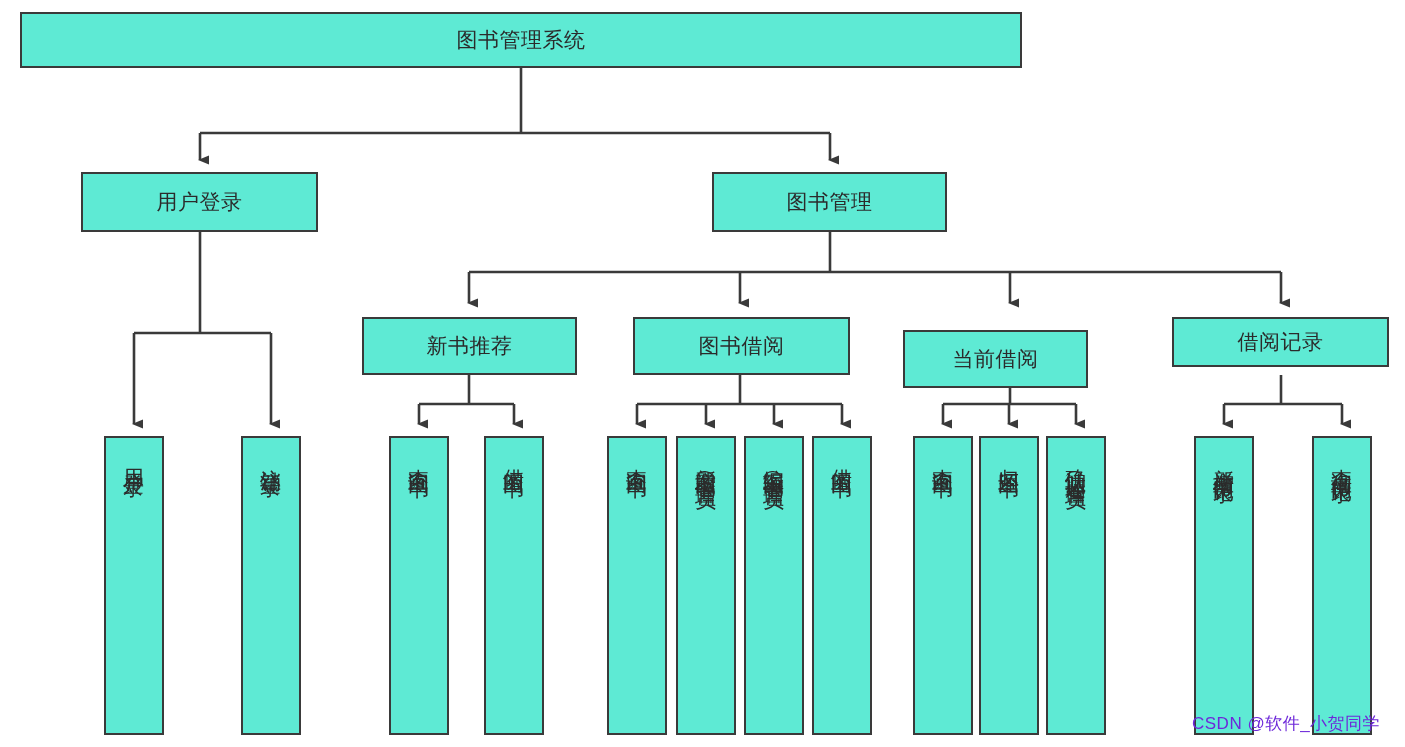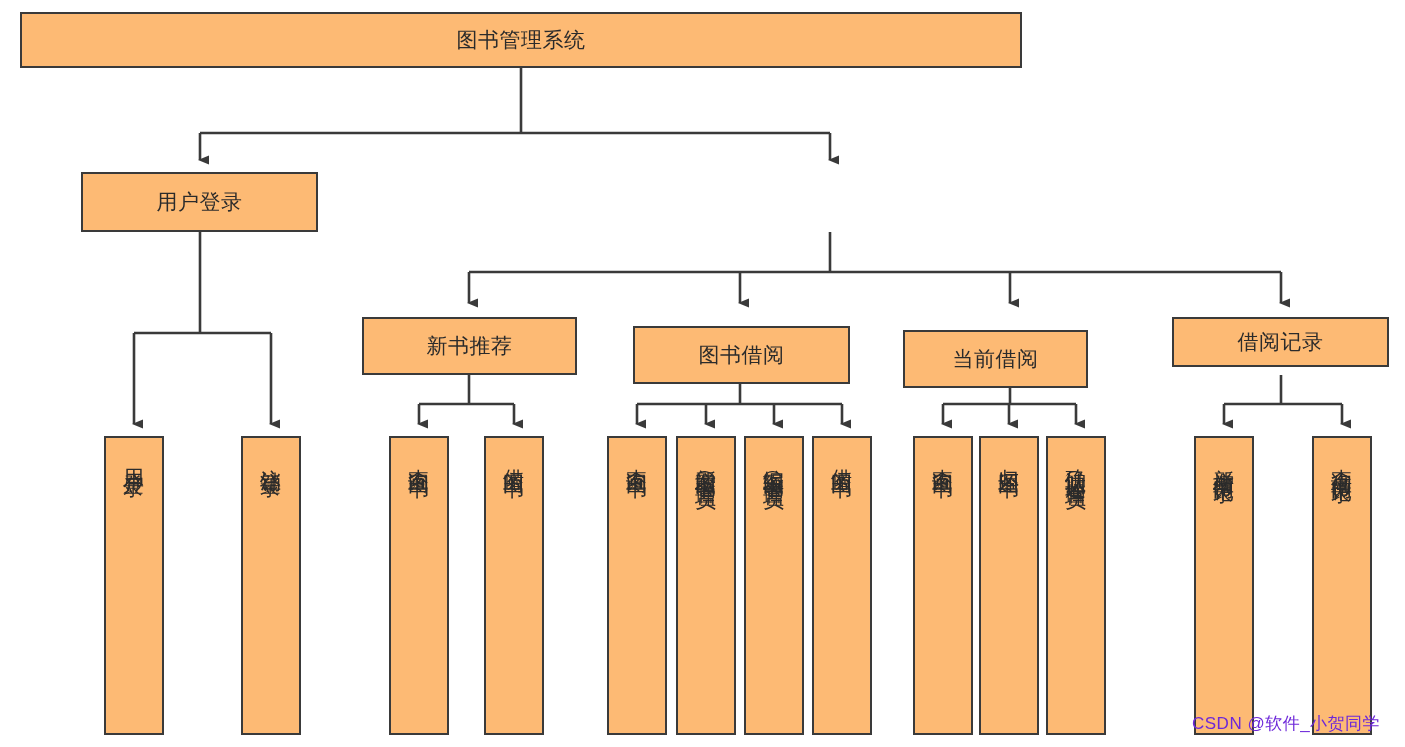--- a/index.html
+++ b/index.html
@@ -5,21 +5,21 @@
   html,body{margin:0;padding:0;background:#ffffff;}
   body{
     width:1405px;height:747px;overflow:hidden;
     font-family:"Liberation Sans","DejaVu Sans",sans-serif;
     color:#1a1a1a;
   }
   #stage{position:relative;width:1405px;height:747px;background:#fff;}
   svg#wires{position:absolute;left:0;top:0;width:1405px;height:747px;}
   .node{
     position:absolute;
-    background:#fdba74;
+    background:#5eead4;
     border:2px solid #3a3a3a;
     box-sizing:border-box;
     display:flex;align-items:center;justify-content:center;
     text-align:center;
   }
   .node .label{
     display:block;
     line-height:1.08;
     letter-spacing:0.5px;
     color:#2b2b2b;
@@ -99,25 +99,28 @@
     </g>
   </svg>
 
   <div class="node horiz" style="left:20px;top:12px;width:1002px;height:56px;">
     <span class="label">图书管理系统</span>
   </div>
 
   <div class="node horiz" style="left:81px;top:172px;width:237px;height:60px;">
     <span class="label">用户登录</span>
   </div>
+  <div class="node horiz" style="left:712px;top:172px;width:235px;height:60px;">
+    <span class="label">图书管理</span>
+  </div>
 
   <div class="node horiz" style="left:362px;top:317px;width:215px;height:58px;">
     <span class="label">新书推荐</span>
   </div>
-  <div class="node horiz" style="left:633px;top:326px;width:217px;height:58px;">
+  <div class="node horiz" style="left:633px;top:317px;width:217px;height:58px;">
     <span class="label">图书借阅</span>
   </div>
   <div class="node horiz" style="left:903px;top:330px;width:185px;height:58px;">
     <span class="label">当前借阅</span>
   </div>
   <div class="node horiz" style="left:1172px;top:317px;width:217px;height:50px;">
     <span class="label">借阅记录</span>
   </div>
 
   <div class="node vert" style="left:104px;top:436px;width:60px;height:299px;">

